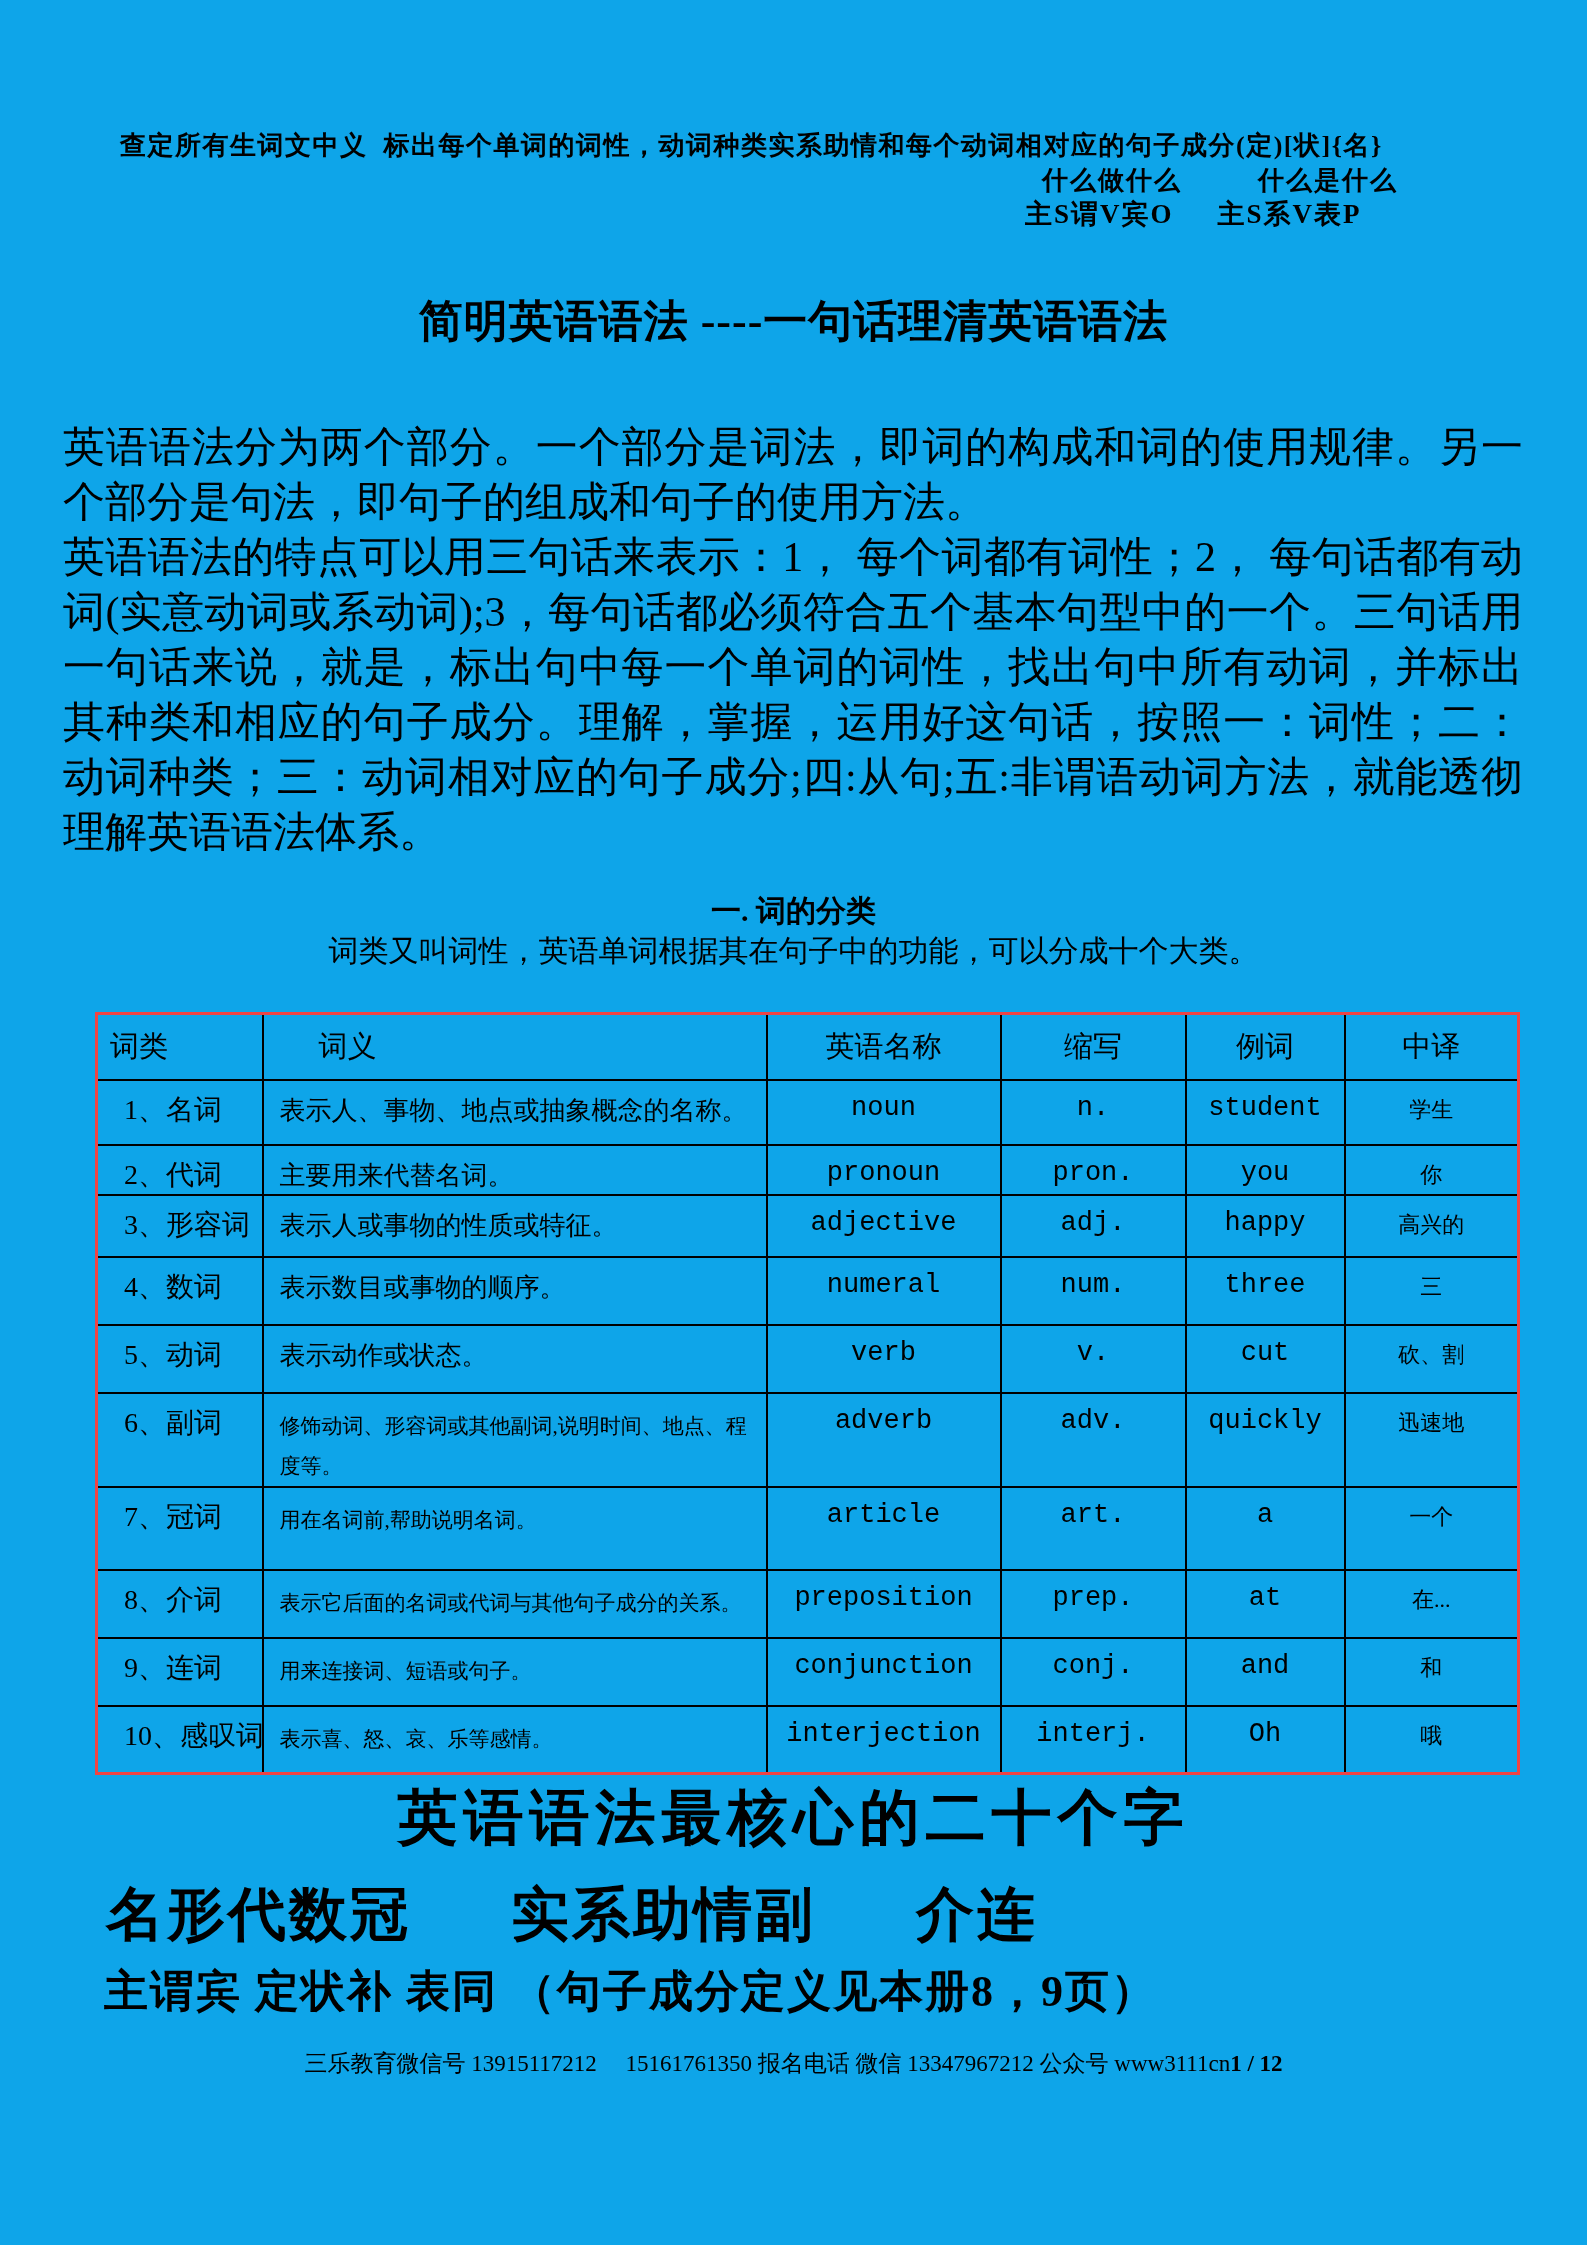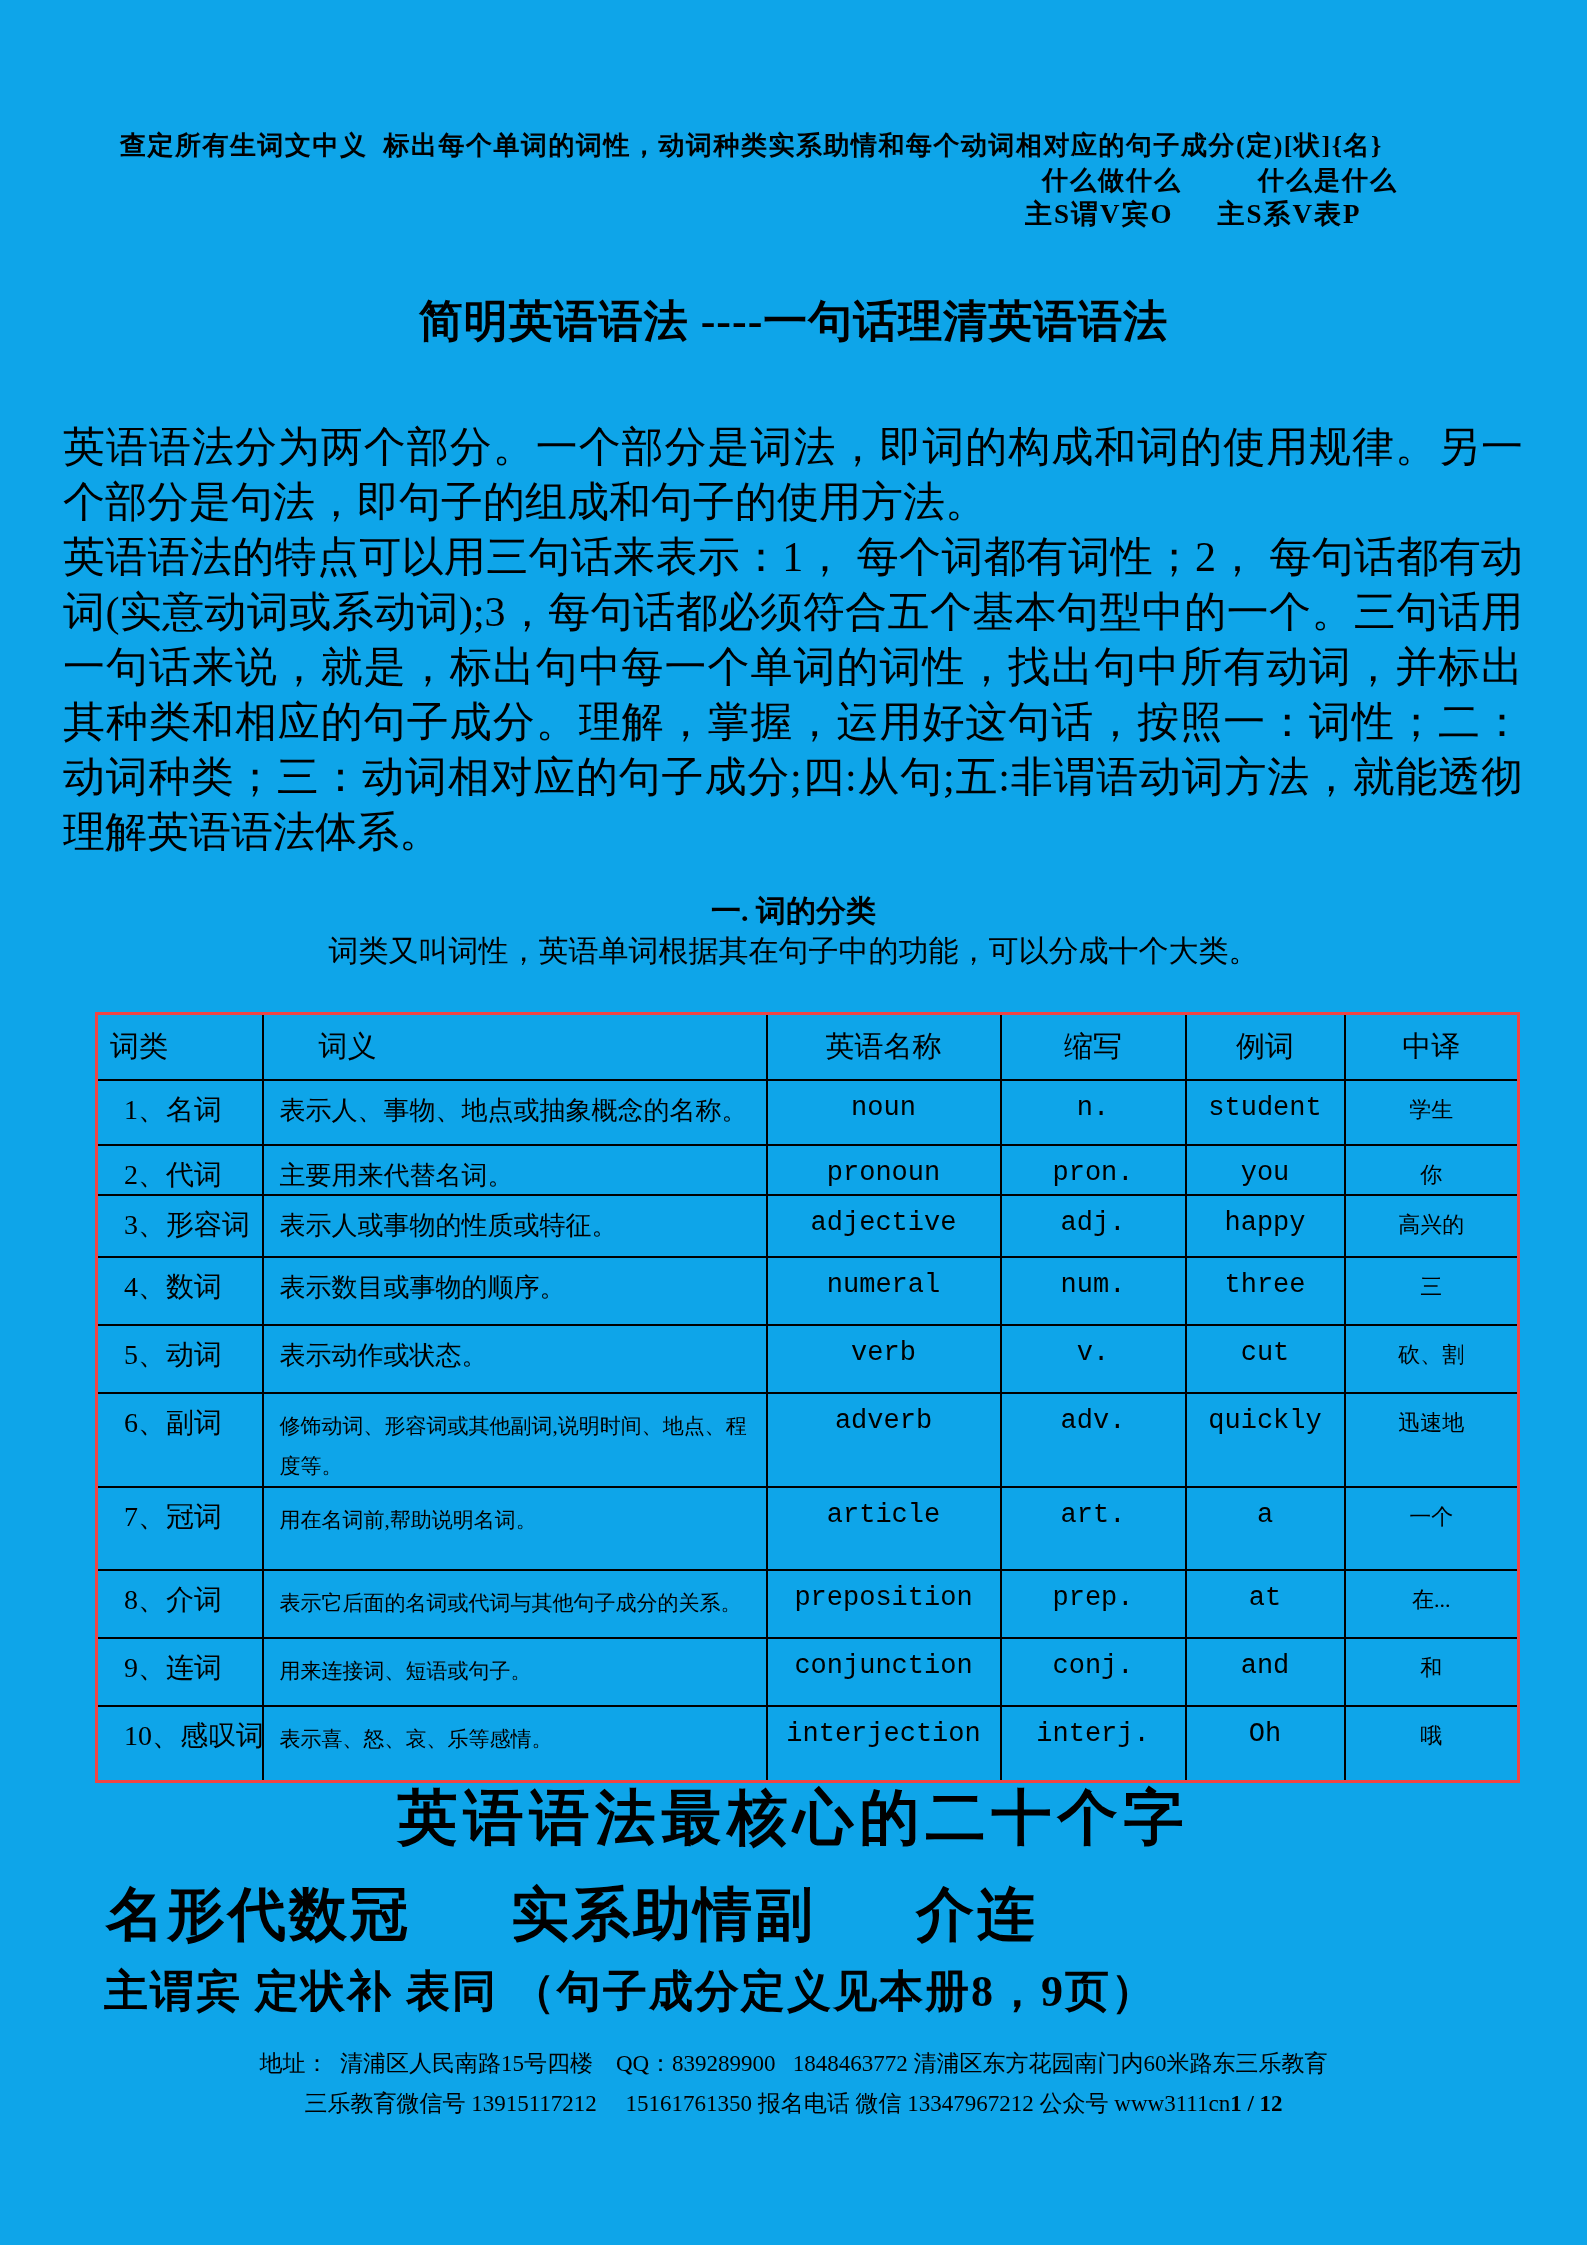--- a/index.html
+++ b/index.html
@@ -167,37 +167,36 @@
         <td class="zh">在...</td>
       </tr>
       <tr style="height:68px">
         <td class="cat">9、连词</td>
         <td class="mean sm">用来连接词、短语或句子。</td>
         <td class="en">conjunction</td>
         <td class="en">conj.</td>
         <td class="en">and</td>
         <td class="zh">和</td>
       </tr>
-      <tr style="height:76px">
+      <tr style="height:68px">
         <td class="cat">10、感叹词</td>
         <td class="mean sm">表示喜、怒、哀、乐等感情。</td>
         <td class="en">interjection</td>
         <td class="en">interj.</td>
         <td class="en">Oh</td>
         <td class="zh">哦</td>
       </tr>
     </tbody>
   </table>
 
   <div class="abs core-head">英语语法最核心的二十个字</div>
   <div class="abs core-groups">
     <span>名形代数冠</span>
     <span>实系助情副</span>
     <span>介连</span>
   </div>
   <div class="abs core-line2">主谓宾 定状补 表同 （句子成分定义见本册8，9页）</div>
 
   <div class="abs footer">
-    <div class="footer-line">地址：  清浦区人民南路15号四楼    QQ：839289900   1848463772 清浦区东方花园南门内60米路东三乐教育</div>
     <div class="footer-line"><span>三乐教育微信号 13915117212     15161761350 报名电话 微信 13347967212 公众号 www3111cn</span><span class="pagenum">1 / 12</span></div>
   </div>
 
 </div>
 
 </body></html>

